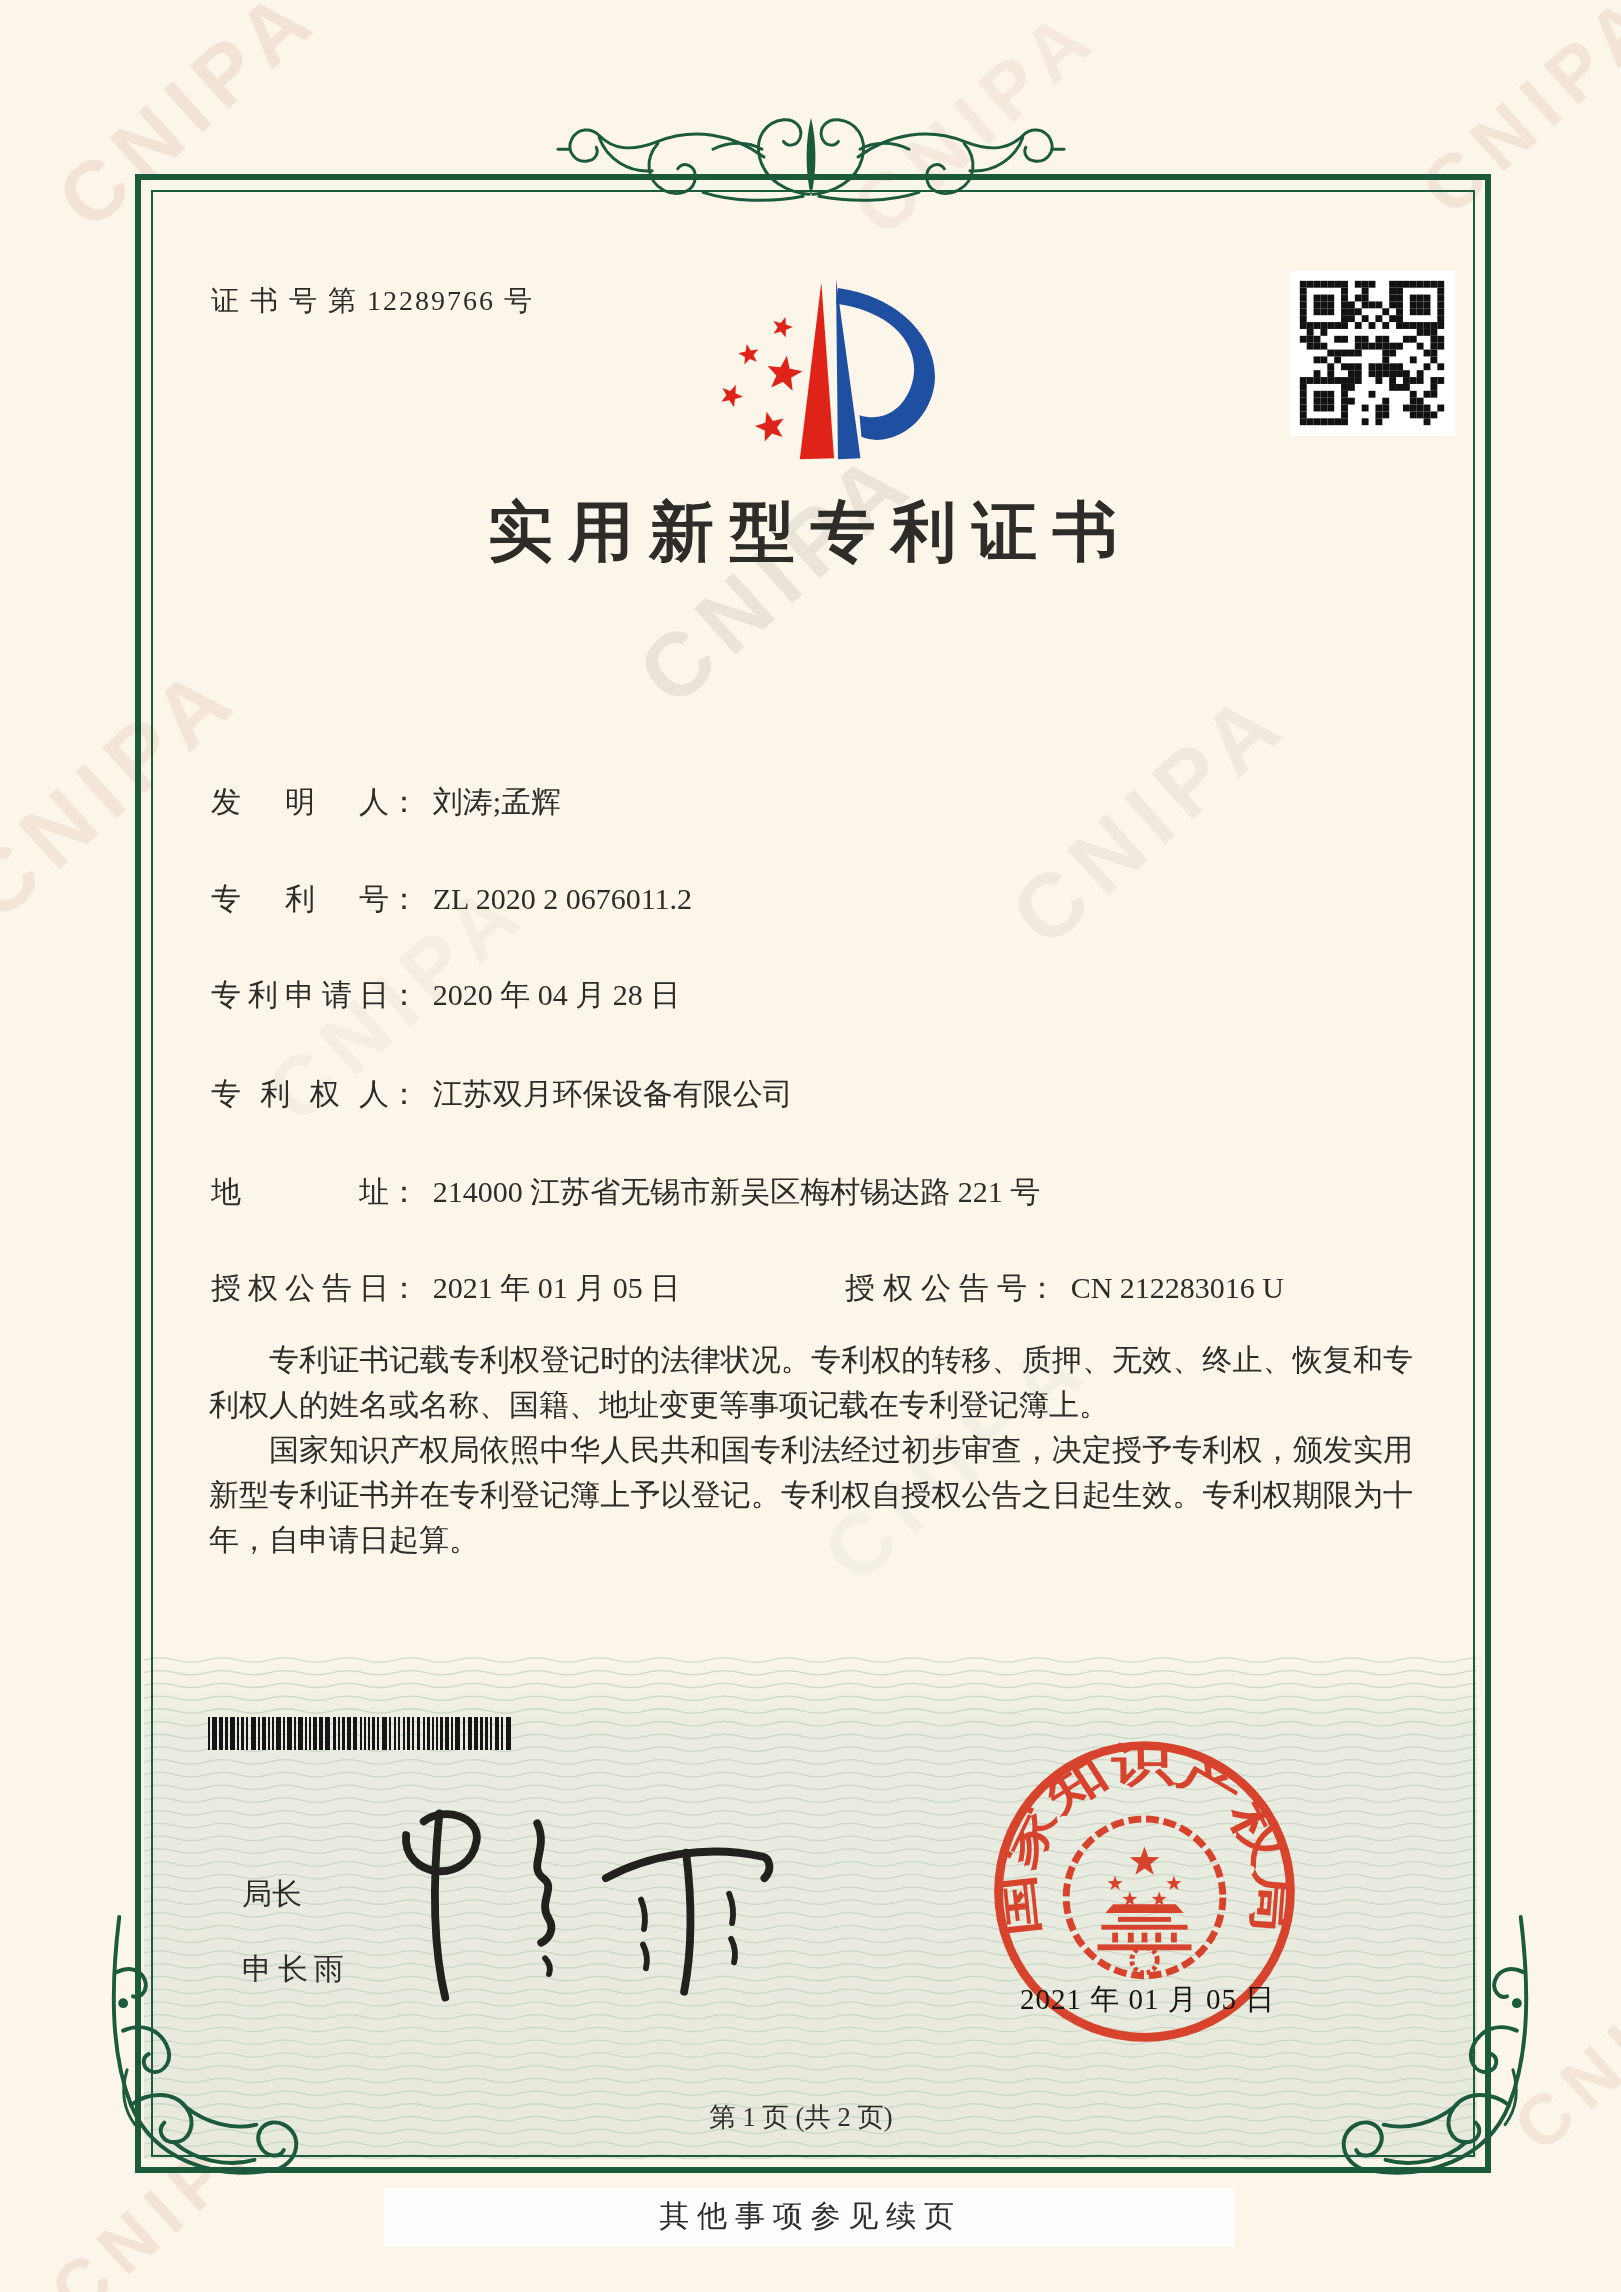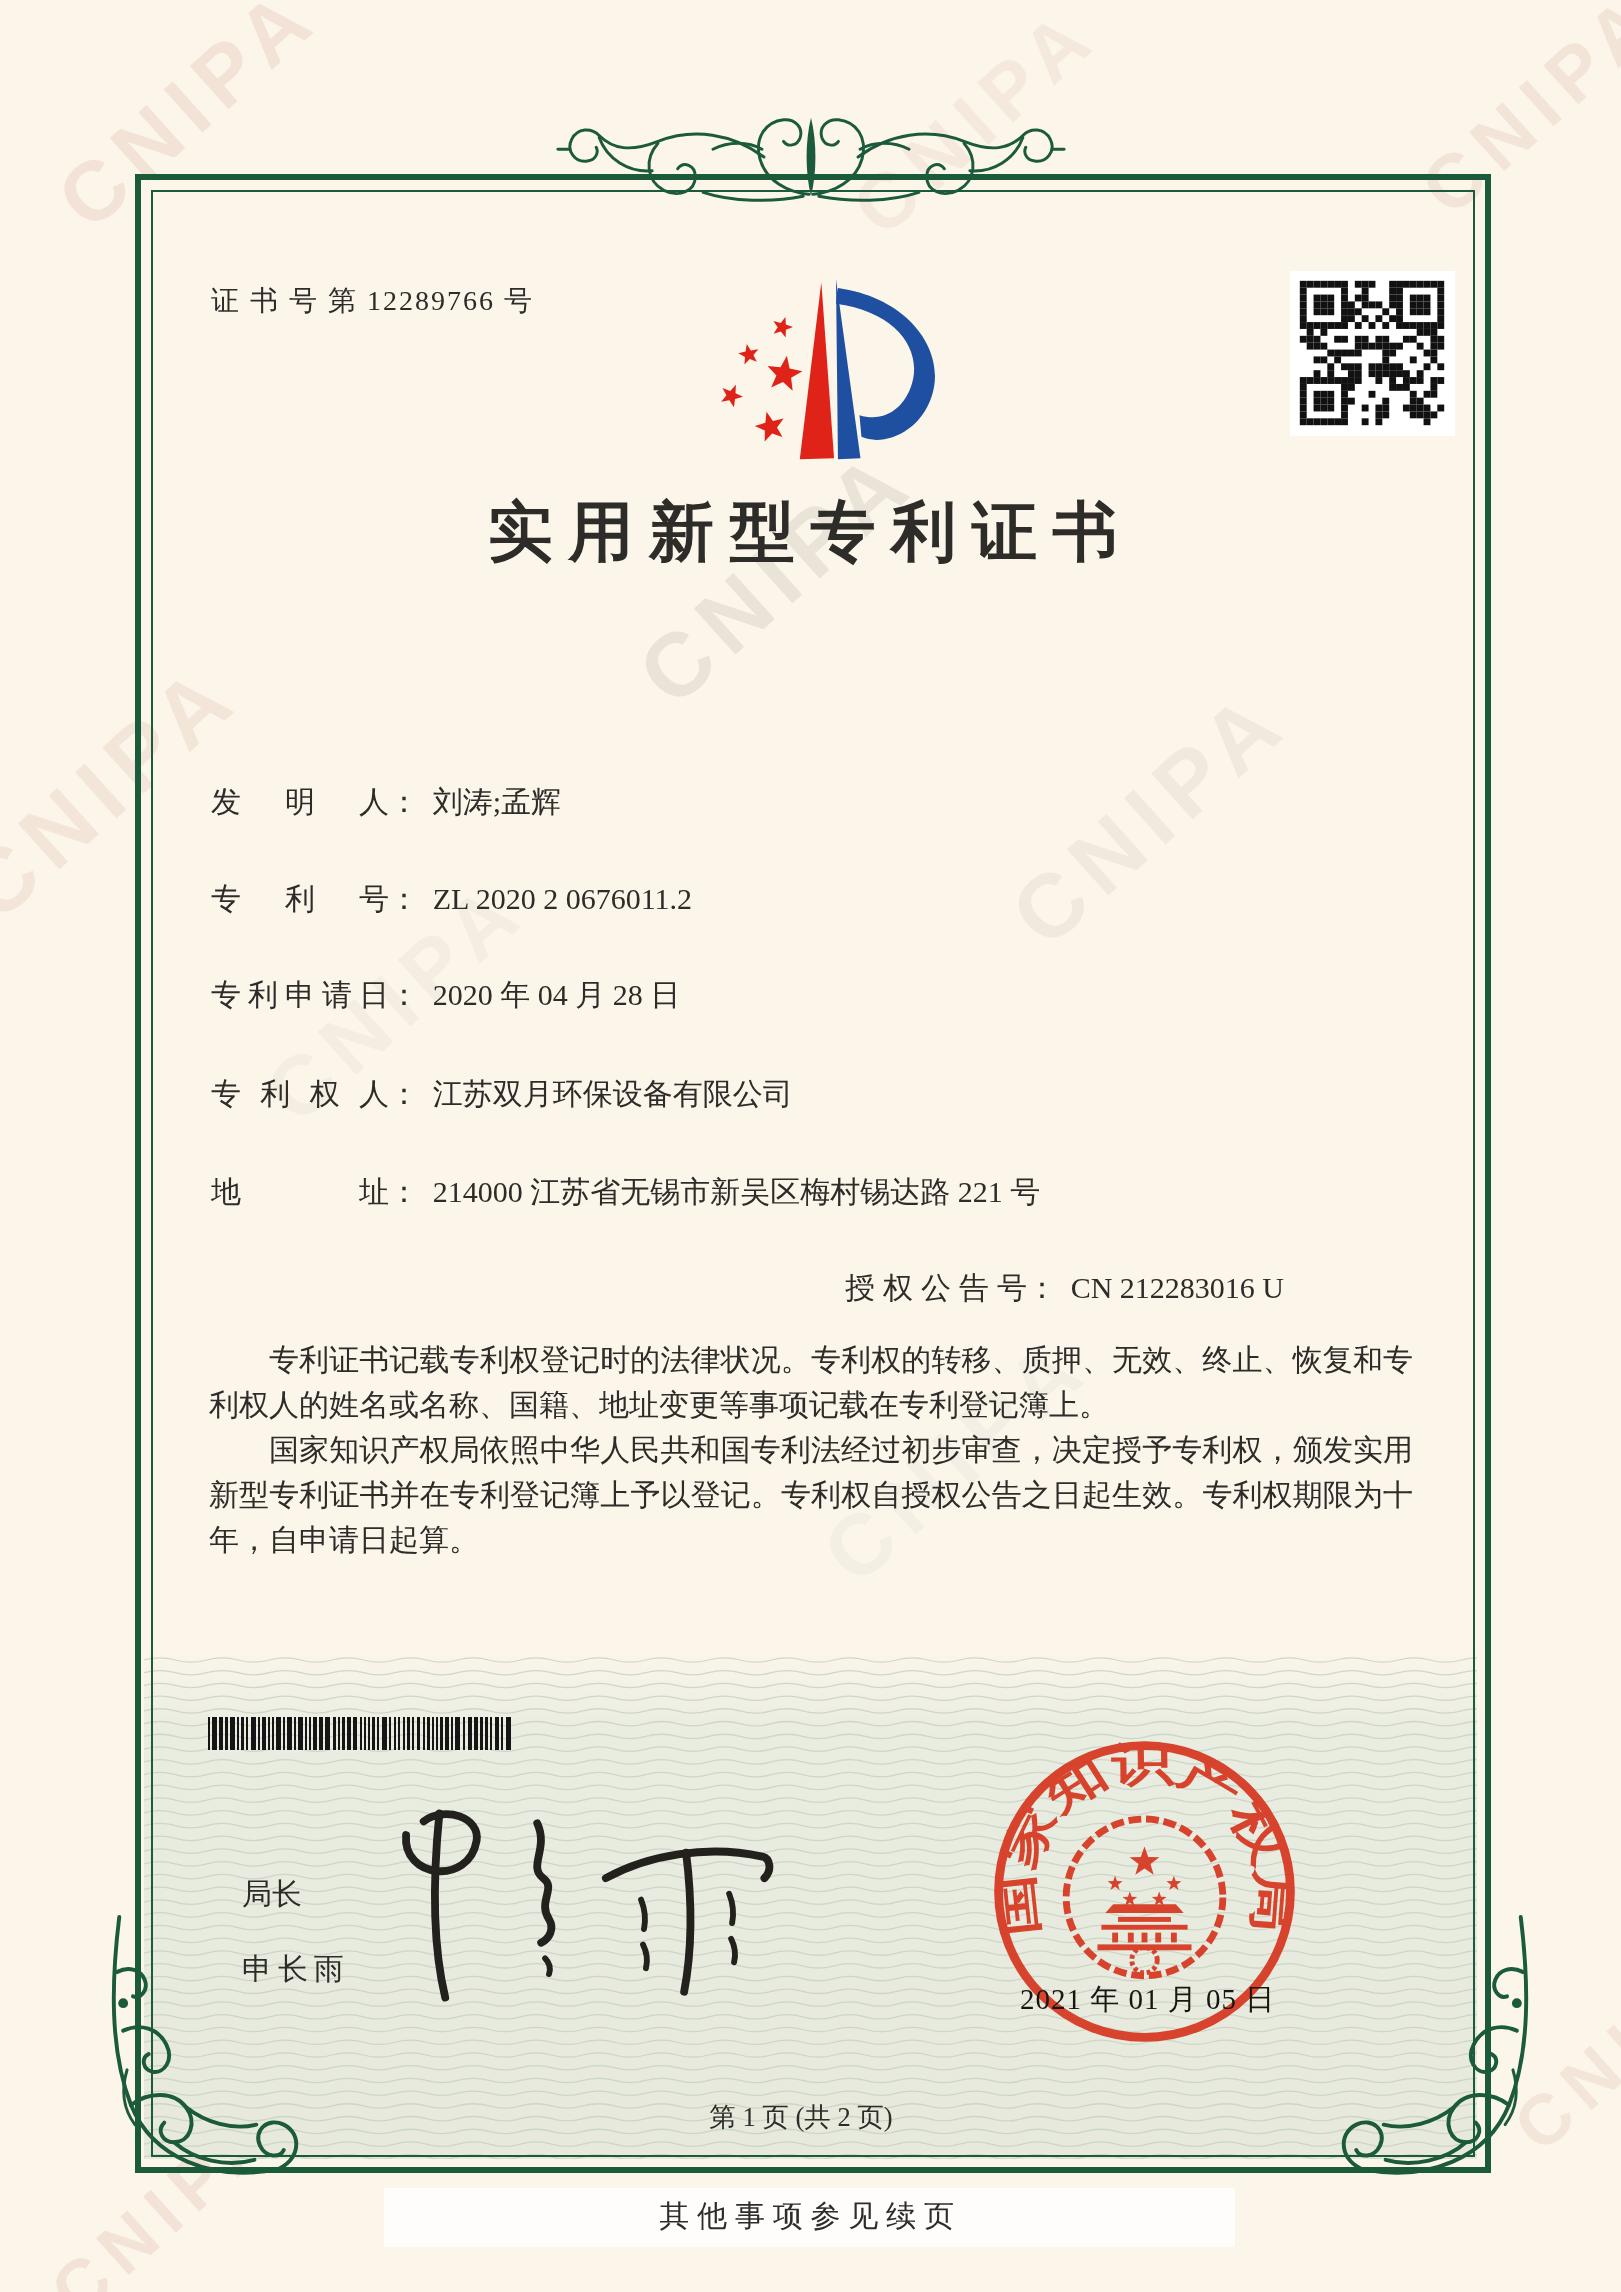--- a/index.html
+++ b/index.html
@@ -412,20 +412,23 @@
   </div>
   <div class="field" style="top:975px">
     <span class="flabel">专利申请日</span><span>：</span><span class="fvalue">2020 年 04 月 28 日</span>
   </div>
   <div class="field" style="top:1074px">
     <span class="flabel">专利权人</span><span>：</span><span class="fvalue">江苏双月环保设备有限公司</span>
   </div>
   <div class="field" style="top:1172px">
     <span class="flabel">地址</span><span>：</span><span class="fvalue">214000 江苏省无锡市新吴区梅村锡达路 221 号</span>
   </div>
+  <div class="field" style="top:1268px">
+    <span class="flabel">授权公告日</span><span>：</span><span class="fvalue">2021 年 01 月 05 日</span>
+  </div>
   <div id="grant-no" style="top:1268px">
     <span class="flabel" style="width:182px">授权公告号</span><span>：</span><span class="fvalue">CN 212283016 U</span>
   </div>
 
   <div class="content" id="body-text">
     <p>专利证书记载专利权登记时的法律状况。专利权的转移、质押、无效、终止、恢复和专利权人的姓名或名称、国籍、地址变更等事项记载在专利登记簿上。</p>
     <p>国家知识产权局依照中华人民共和国专利法经过初步审查，决定授予专利权，颁发实用新型专利证书并在专利登记簿上予以登记。专利权自授权公告之日起生效。专利权期限为十年，自申请日起算。</p>
   </div>
 
   <div class="content" id="barcode">

